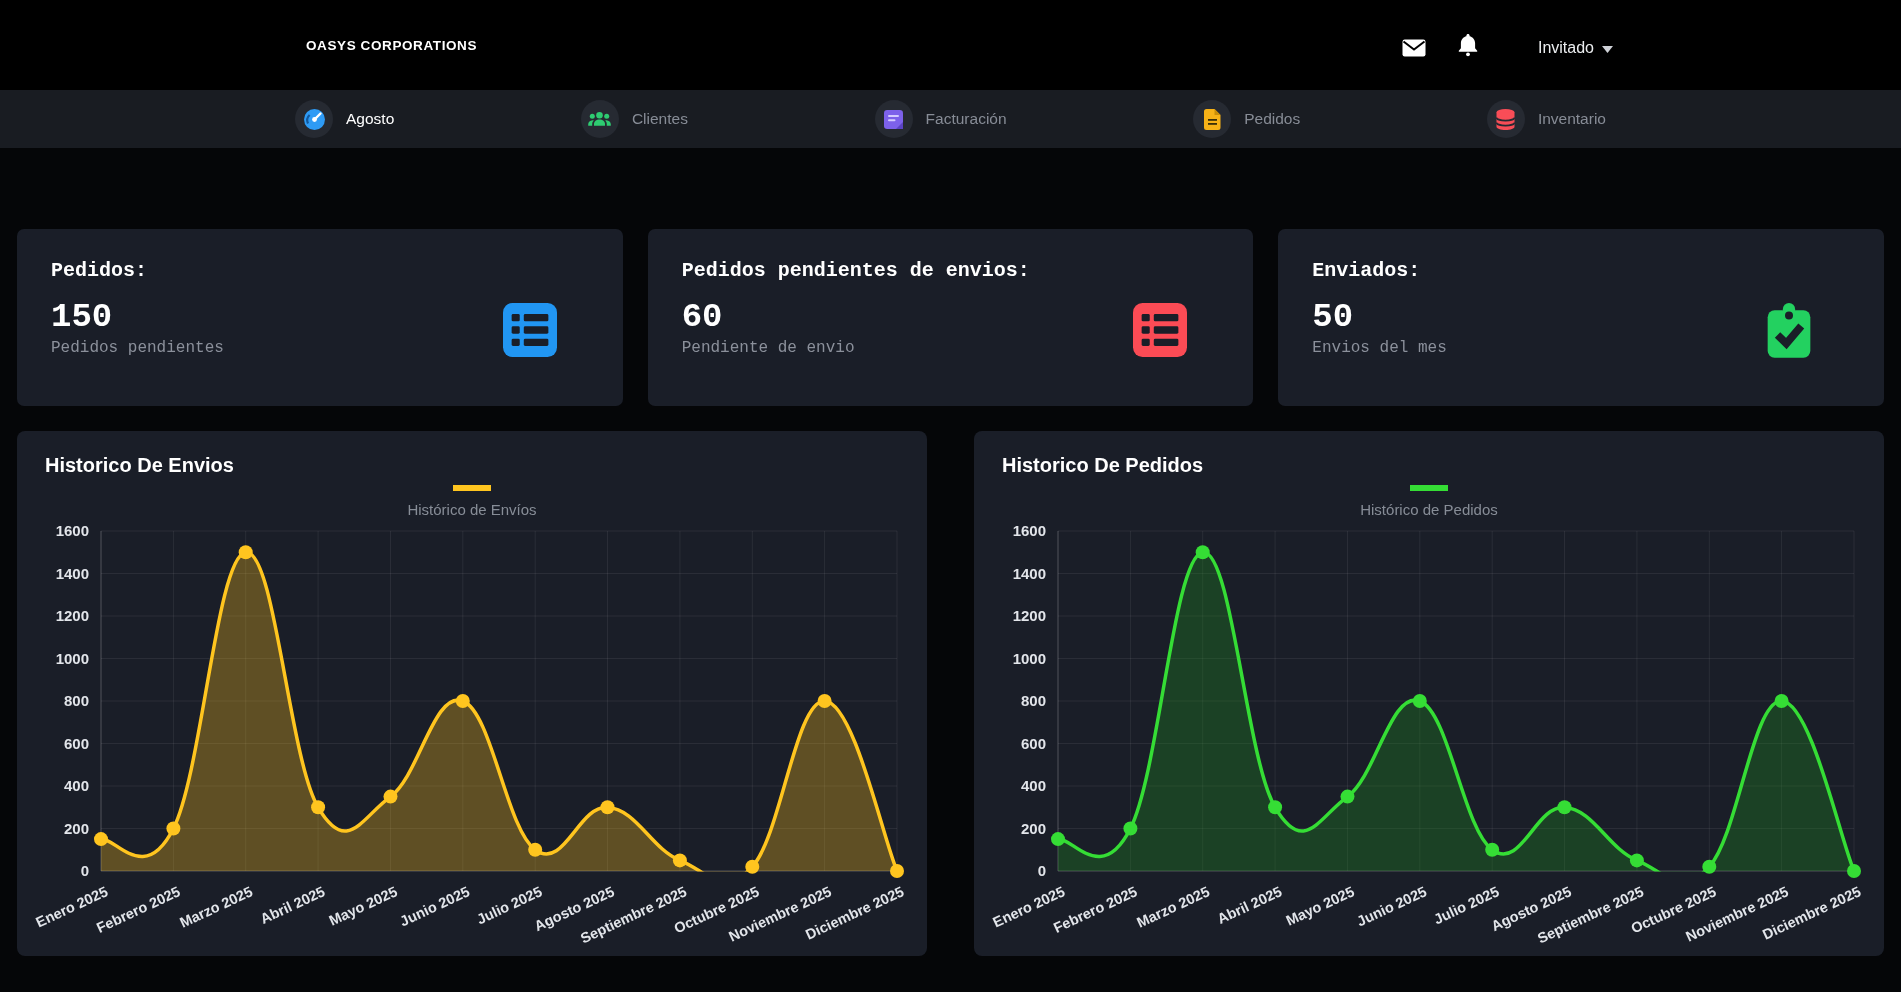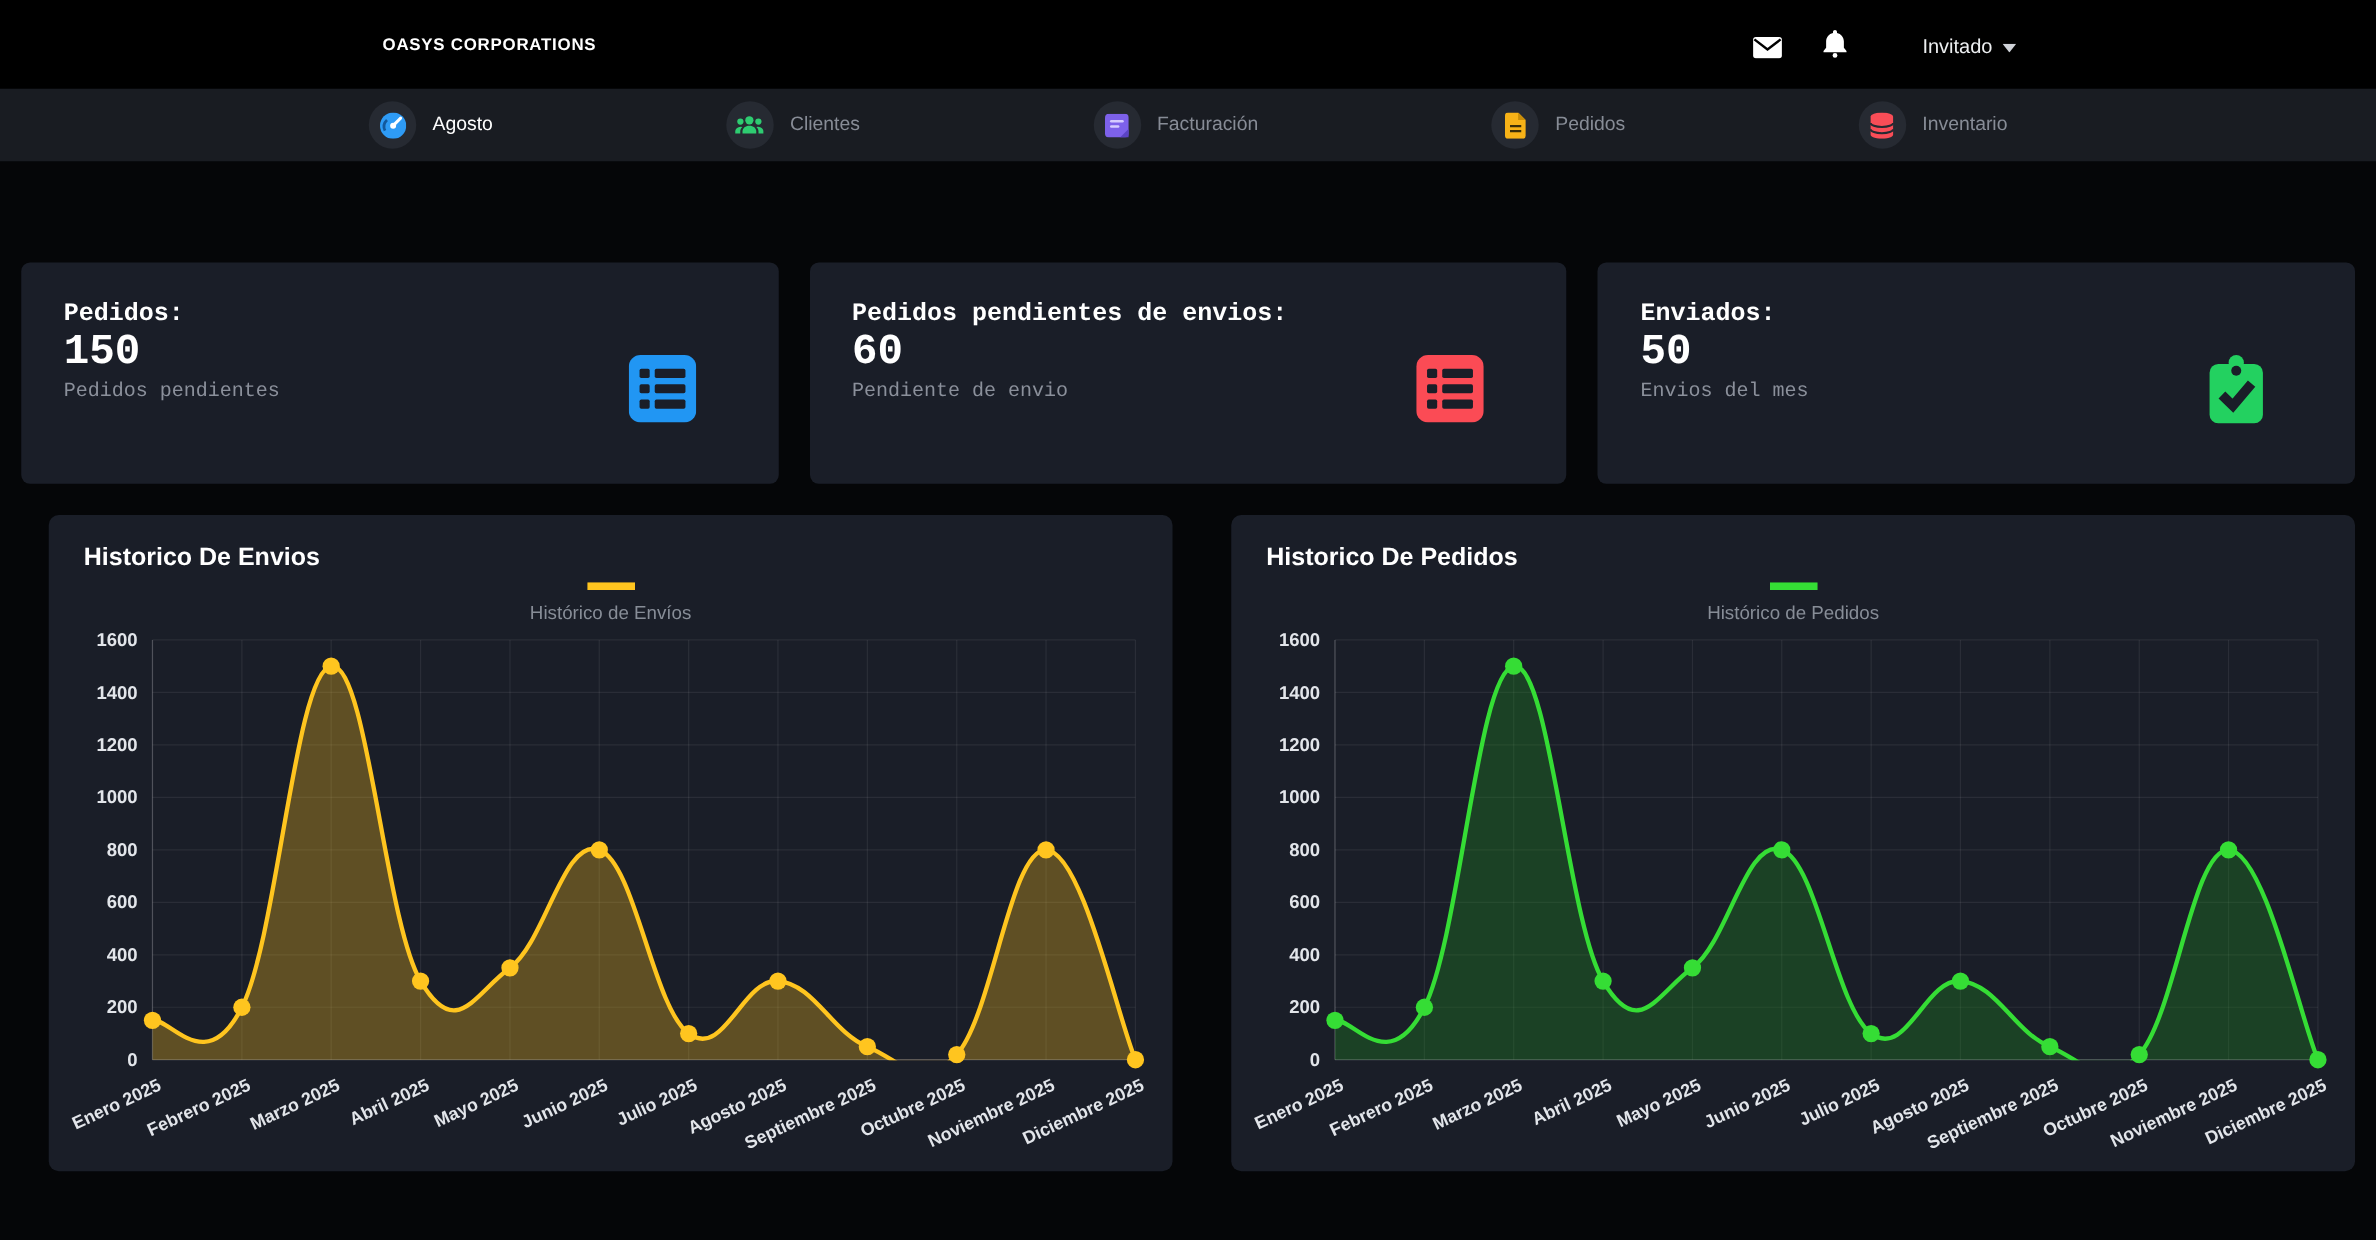--- a/index.html
+++ b/index.html
@@ -1,21 +1,21 @@
 <!DOCTYPE html>
 <html><head>
 <meta charset="utf-8">
 <title>Dashboard</title>
 <style>
   * { margin:0; padding:0; box-sizing:border-box; }
   html,body { width:1901px; height:992px; overflow:hidden; }
   body { background:#050608; font-family:"Liberation Sans", sans-serif; color:#fff; }
 
   
-  .app-header { height:71px; background:#000; display:flex; align-items:center;
+  .app-header { height:90px; background:#000; display:flex; align-items:center;
     padding-left:306px; padding-right:288px; }
   .brand { font-size:13.5px; font-weight:bold; letter-spacing:.6px; color:#fff; cursor:pointer; }
   .header-right { margin-left:auto; display:flex; align-items:flex-end; gap:32px; }
   .hicon { display:inline-flex; align-items:center; cursor:pointer; }
   .user-menu { margin-left:28px; display:flex; align-items:center; gap:8px; cursor:pointer;
     font-size:16px; color:#eceef0; }
 
   
   .main-nav { height:58px; background:#191c22; display:flex; align-items:center;
     justify-content:space-between; padding:0 295px; }
@@ -24,26 +24,26 @@
     display:flex; align-items:center; justify-content:center; }
   .nav-label { font-size:15.5px; color:#878c96; }
   .nav-item.active .nav-label { color:#ffffff; }
 
   
   main { padding:0 17px; }
   .cards-row { margin-top:81px; display:flex; gap:25px;font-family:Liberation Mono, monospace; }
   .stat-card { flex:1; height:177px; background:#1a1e28; border-radius:7px;
     padding:30px 34px; position:relative; }
   .stat-title { font-size:20px; font-weight:bold; color:#fff; }
-  .stat-value { font-size:34px; font-weight:800; }
+  .stat-value { font-size:34px; font-weight:800; margin-top:16px; }
   .stat-sub { font-size:16px; color:#8b909b; margin-top:3px; }
   .stat-icon { position:absolute; right:66px; top:74px; width:54px; height:54px; }
   .icon-blue { color:#2196f3; } .icon-red { color:#fb4b55; } .icon-green { color:#23d160; }
 
-  .charts-row { margin-top:25px; display:flex; gap:47px;margin-left:22px; }
+  .charts-row { margin-top:25px; display:flex; gap:47px; }
   .chart-panel { flex:1; height:525px; background:#1a1e28; border-radius:8px; overflow:hidden; }
   .chart-title { font-size:20px; font-weight:bold; color:#fff; padding:22px 0 0 28px; line-height:24px; }
   .legend-row { margin-top:16px; height:16px; display:flex; align-items:center; justify-content:center; gap:10px;flex-direction:column; }
   .legend-box { width:38px; height:15px; border:3px solid; }
   .legend-label { font-size:15px; color:#878d97; }
   .chart-svg-wrap { margin-top:14px; }
   .chart-svg-wrap svg { display:block; width:100%; height:auto; }
 
   .ylab { fill:#e2e5ea; font-family:"Liberation Sans",sans-serif; font-size:15px; font-weight:bold; }
   .xlab { fill:#e2e5ea; font-family:"Liberation Sans",sans-serif; font-size:14.5px; font-weight:bold; }

